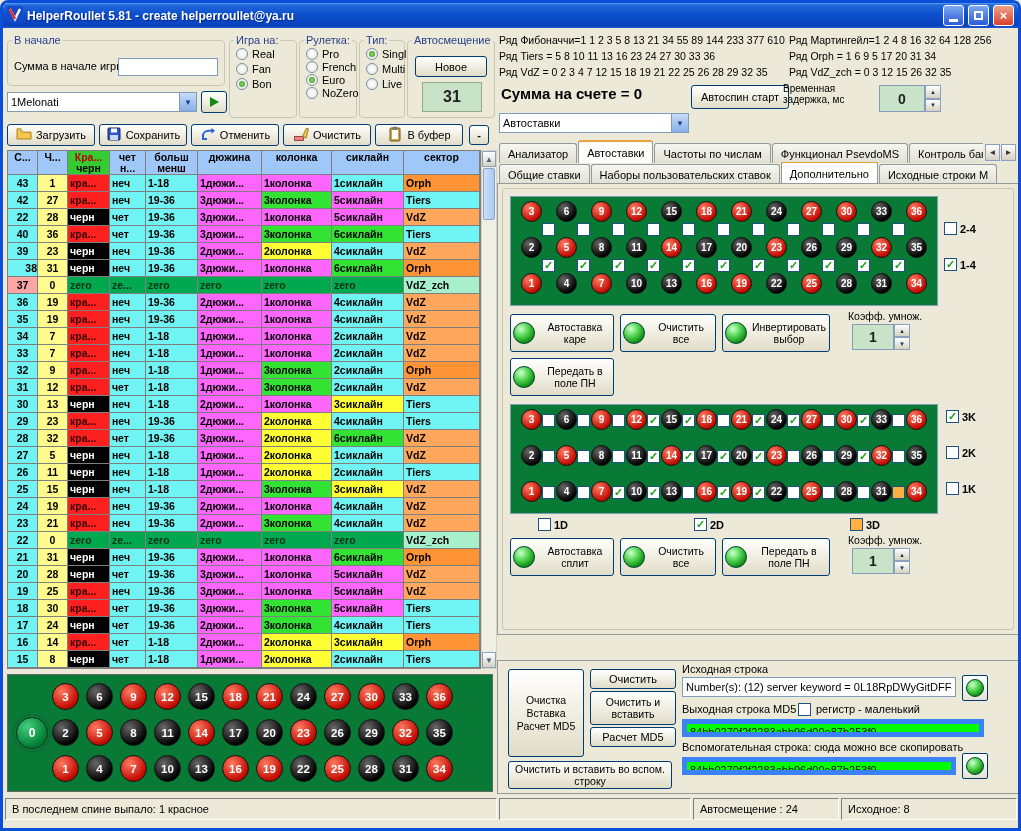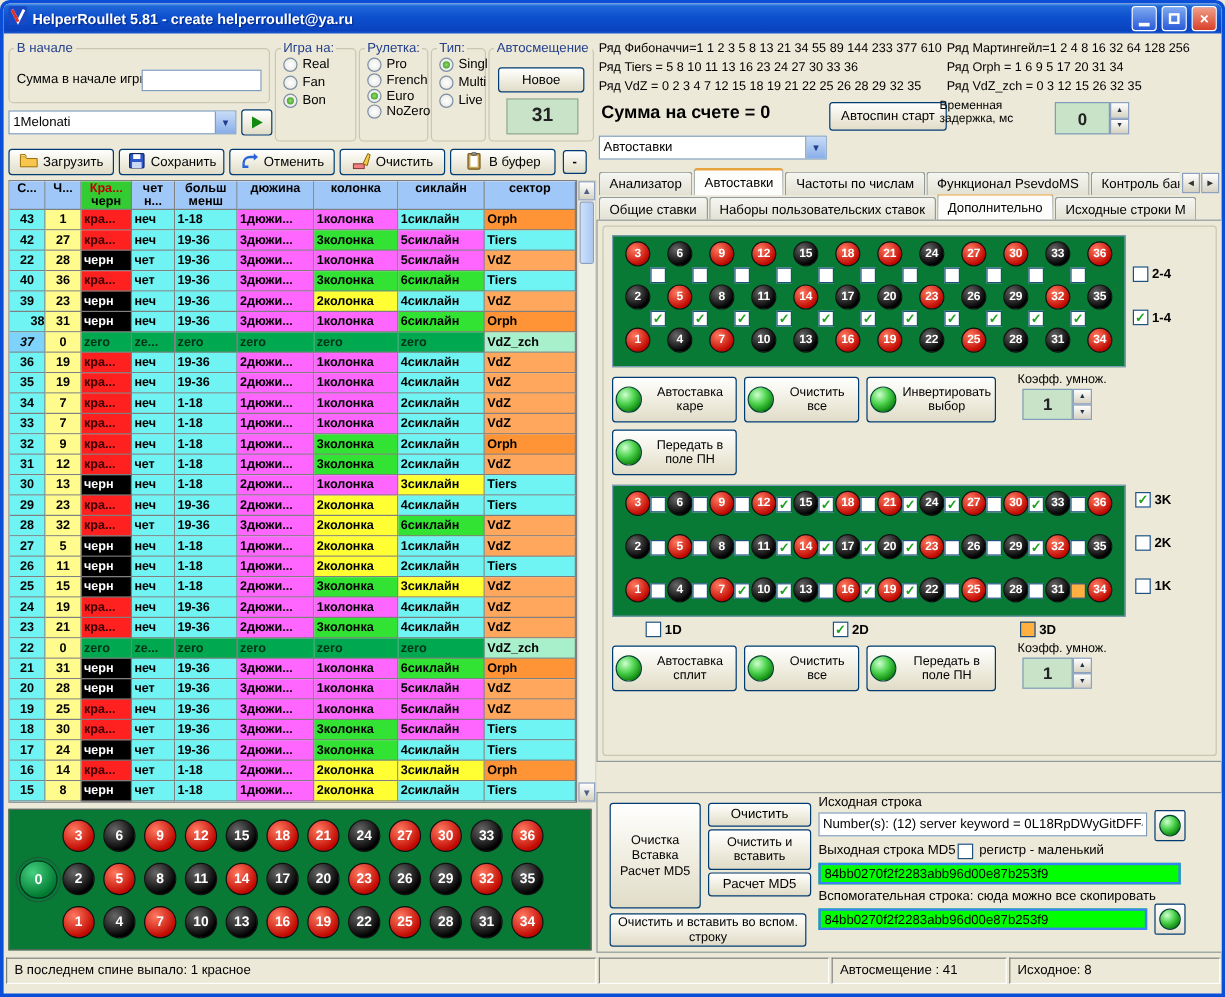--- a/index.html
+++ b/index.html
@@ -85,21 +85,21 @@
   .cb{width:13px;height:13px;background:#fff;border:1px solid #1C5180;display:inline-flex;align-items:center;justify-content:center;font-size:11px;font-weight:bold;color:#1FA11F;cursor:pointer;}
   .cb.checked::after{content:"✓";}
   .cb.orange{background:#FFB040;}
   .sidecheck{display:flex;align-items:center;gap:3px;font-size:11px;font-weight:bold;cursor:pointer;}
   .knobbtn{position:absolute;gap:4px;padding:2px;}
   .knob{width:22px;height:22px;border-radius:50%;background:radial-gradient(circle at 35% 30%,#CFFFCF 0%,#4FD44F 40%,#108A10 75%,#064A06 100%);border:1px solid #043;flex:0 0 auto;}
   .kb-lab{font-size:10.5px;line-height:12px;text-align:center;white-space:normal;}
   .koef-label{font-size:10.5px;white-space:nowrap;}
   
   .ml{flex-direction:column;font-size:10.5px;line-height:13px;}
-  .ghash{background:#00FF00;border:2px solid #3b82f6;font-size:11px;line-height:16px;padding-left:3px;white-space:nowrap;overflow:hidden;}
+  .ghash{background:#00FF00;border:5px solid #3b82f6;font-size:11px;line-height:16px;padding-left:3px;white-space:nowrap;overflow:hidden;}
   .iconbtn{border:1px solid #003C74;background:linear-gradient(#fff,#E6E2D2);display:flex;align-items:center;justify-content:center;border-radius:2px;cursor:pointer;}
   .iconbtn .knob{width:18px;height:18px;}
   .mini-cb{width:13px;height:13px;background:#fff;border:1px solid #1C5180;display:inline-block;}
 </style>
 </head>
 <body>
 
 <div class="window">
   <div class="titlebar">
     <span class="app-icon"><svg width="16" height="16" viewBox="0 0 16 16">
@@ -327,21 +327,21 @@
           <div class="t-cell ctr" style="background: rgb(255, 251, 140);">31</div>
           <div class="t-cell" style="background: rgb(0, 0, 0); color: rgb(255, 255, 255);">черн</div>
           <div class="t-cell" style="background: rgb(111, 243, 243);">неч</div>
           <div class="t-cell" style="background: rgb(111, 243, 243);">19-36</div>
           <div class="t-cell" style="background: rgb(255, 102, 255);">3дюжи...</div>
           <div class="t-cell" style="background: rgb(255, 102, 255);">1колонка</div>
           <div class="t-cell" style="background: rgb(51, 227, 51);">6сиклайн</div>
           <div class="t-cell" style="background: rgb(255, 148, 54);">Orph</div>
         </div>
         <div class="t-row">
-          <div class="t-cell ctr" style="background: #7dd3fc; font-style: italic;">37</div>
+          <div class="t-cell ctr" style="background: #fca5a5;">37</div>
           <div class="t-cell ctr" style="background: rgb(255, 251, 140);">0</div>
           <div class="t-cell" style="background: rgb(0, 168, 79); color: rgb(0, 51, 24);">zero</div>
           <div class="t-cell" style="background: rgb(0, 168, 79); color: rgb(0, 51, 24);">ze...</div>
           <div class="t-cell" style="background: rgb(0, 168, 79); color: rgb(0, 51, 24);">zero</div>
           <div class="t-cell" style="background: rgb(0, 168, 79); color: rgb(0, 51, 24);">zero</div>
           <div class="t-cell" style="background: rgb(0, 168, 79); color: rgb(0, 51, 24);">zero</div>
           <div class="t-cell" style="background: rgb(0, 168, 79); color: rgb(0, 51, 24);">zero</div>
           <div class="t-cell" style="background: rgb(168, 239, 203);">VdZ_zch</div>
         </div>
         <div class="t-row">
@@ -628,21 +628,21 @@
         <div class="wnum r" style="left: 248px; top: 80px;">19</div>
         <div class="wnum b" style="left: 282px; top: 80px;">22</div>
         <div class="wnum r" style="left: 316px; top: 80px;">25</div>
         <div class="wnum b" style="left: 350px; top: 80px;">28</div>
         <div class="wnum b" style="left: 384px; top: 80px;">31</div>
         <div class="wnum r" style="left: 418px; top: 80px;">34</div>
       </div>
 
     <div class="status-seg" style="left:2px;width:492px">В последнем спине выпало: 1 красное</div>
     <div class="status-seg" style="left:496px;width:192px"></div>
-    <div class="status-seg" style="left:690px;width:146px">Автосмещение : 41</div>
+    <div class="status-seg" style="left:690px;width:146px">Автосмещение : 24</div>
     <div class="status-seg" style="left:838px;width:176px">Исходное: 8</div>
 
     <div id="series-left" style="left:496px;top:4px;width:288px;height:48px">
         <div class="series-line">Ряд Фибоначчи=1 1 2 3 5 8 13 21 34 55 89 144 233 377 610</div>
         <div class="series-line">Ряд Tiers = 5 8 10 11 13 16 23 24 27 30 33 36</div>
         <div class="series-line">Ряд VdZ = 0 2 3 4 7 12 15 18 19 21 22 25 26 28 29 32 35</div>
       </div>
     <div id="series-right" style="left:786px;top:4px;width:229px;height:48px">
         <div class="series-line">Ряд Мартингейл=1 2 4 8 16 32 64 128 256</div>
         <div class="series-line">Ряд Orph = 1 6 9 5 17 20 31 34</div>

